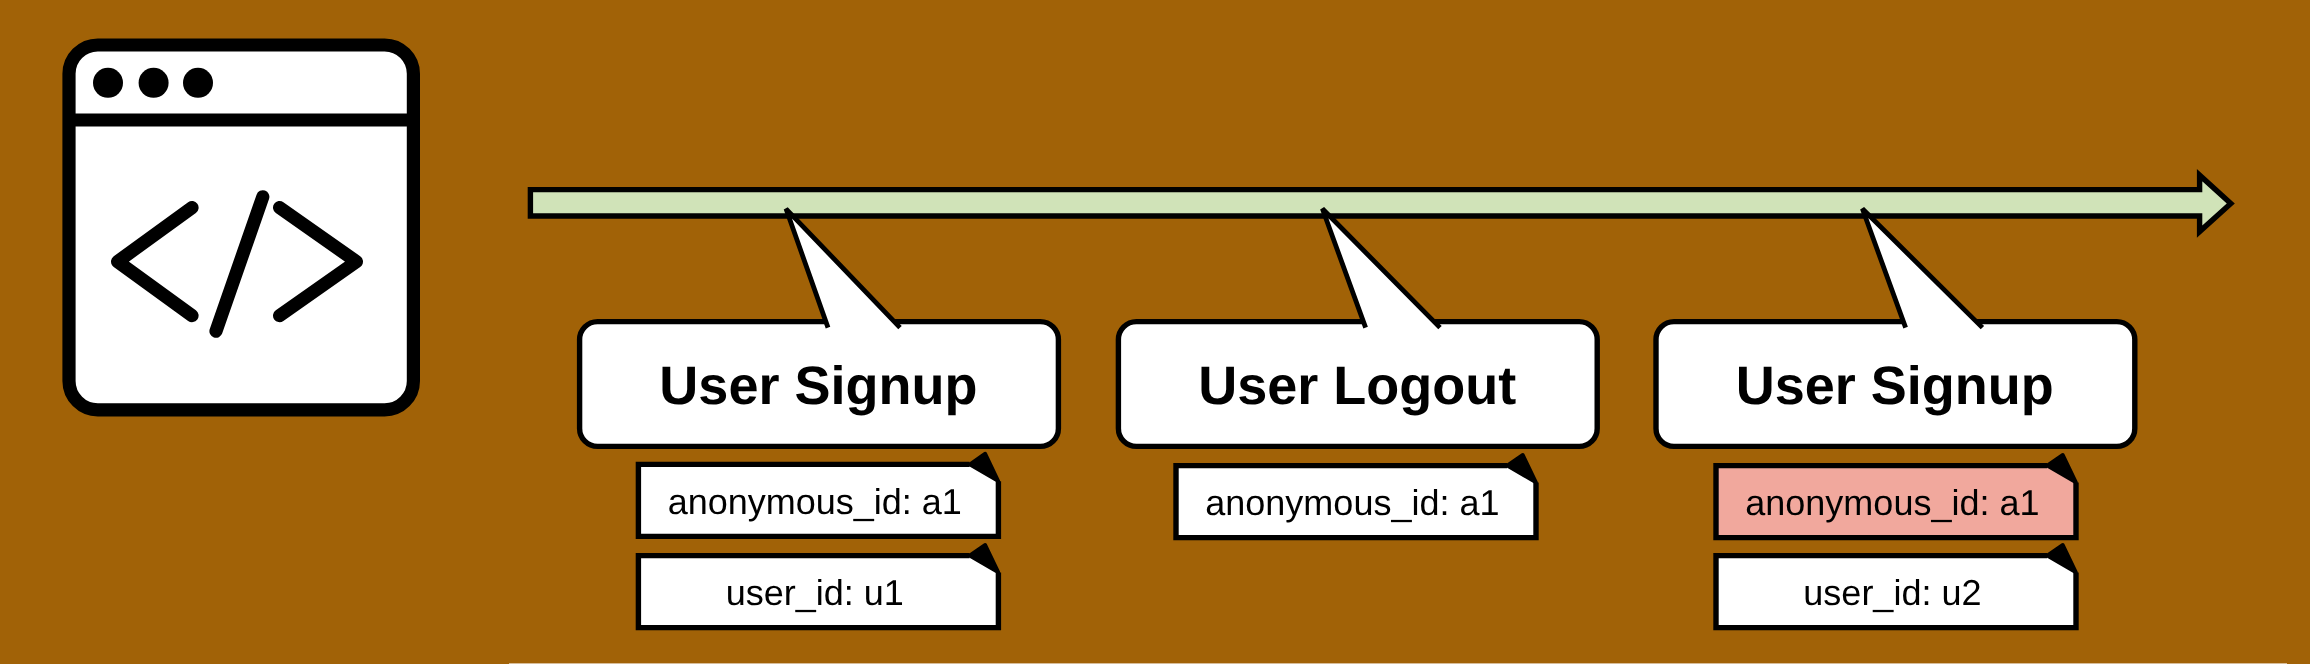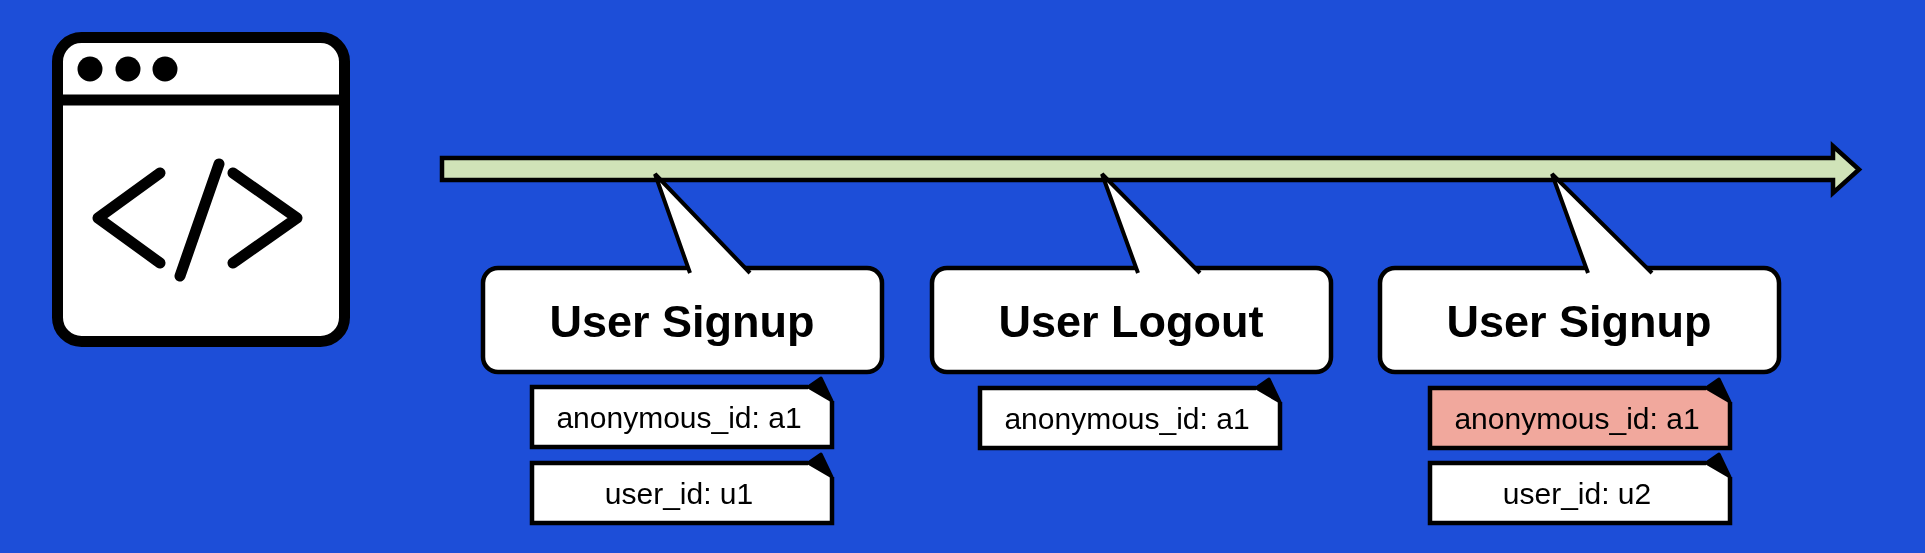--- a/index.html
+++ b/index.html
@@ -5,21 +5,21 @@
   html, body {
     margin: 0;
     padding: 0;
     background: #ffffff;
     font-family: "Liberation Sans", sans-serif;
   }
   .canvas {
     position: relative;
     width: 1925px;
     height: 553px;
-    background: #1d4ed8;
+    background: #a16207;
     overflow: hidden;
   }
   .canvas svg {
     position: absolute;
     top: 0;
     left: 0;
   }
   text.event-title {
     font-family: "Liberation Sans", sans-serif;
     font-weight: bold;

